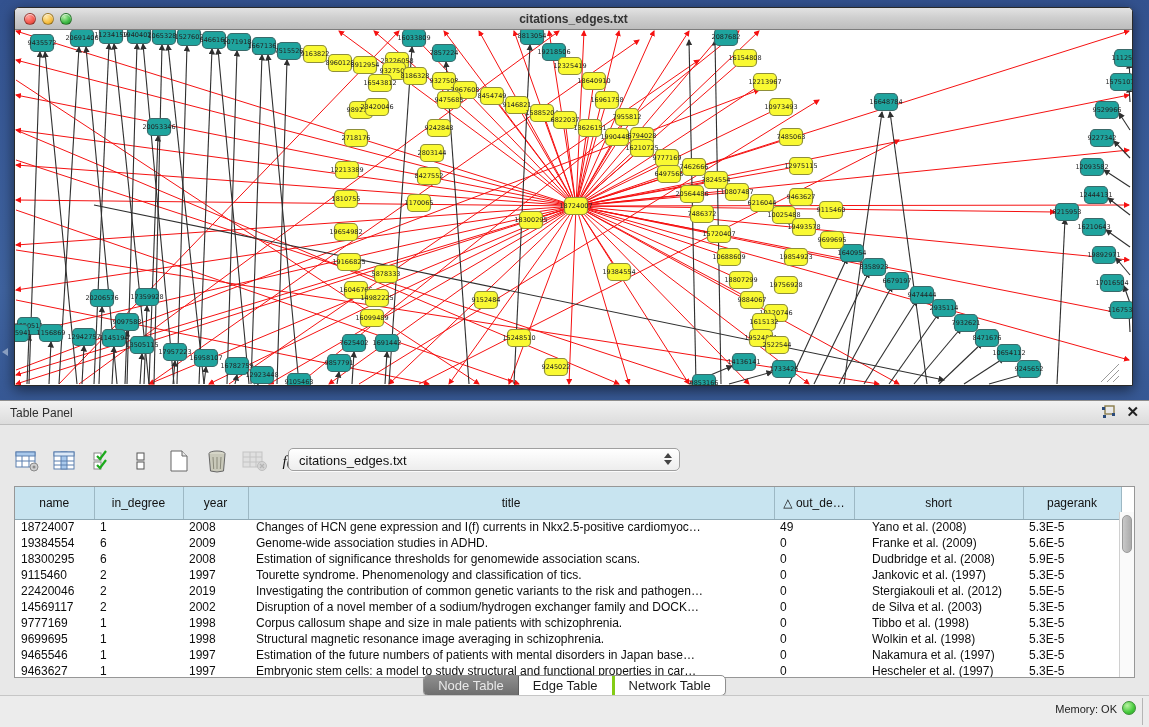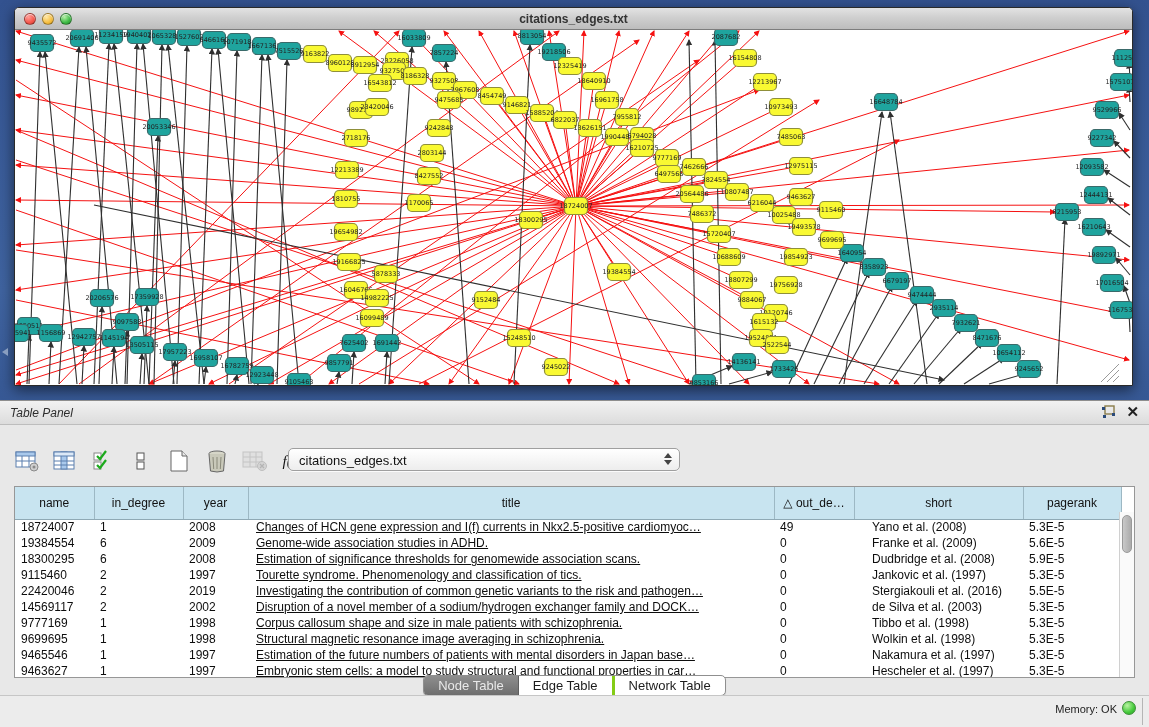--- a/index.html
+++ b/index.html
@@ -32,21 +32,21 @@
 
   
   .divider-handle { position:absolute; left:570px; top:401px; width:11px; height:6px;
                     background:#9a9a9a; border-radius:2px; border:1px solid #777; }
 
   
   .table-panel { position:absolute; left:0; top:400px; width:1149px; height:327px;
                  background:#e8e8e8; border-top:1px solid #8e8e8e; }
   .tp-header { position:relative; height:24px;
                background:linear-gradient(180deg,#f2f2f2,#dcdcdc); border-bottom:1px solid #bdbdbd; }
-  .tp-title { position:absolute; left:10px; top:5px; font-size:12px; color:#2e2e2e;font-style:italic; }
+  .tp-title { position:absolute; left:10px; top:5px; font-size:12px; color:#2e2e2e; }
   .tp-header-icons { position:absolute; right:10px; top:3px; display:flex; gap:10px; align-items:center; }
   .float-icon svg { display:block; }
   .close-icon { font-size:15px; font-weight:bold; color:#222; line-height:16px; cursor:default; }
 
   .tp-toolbar { position:absolute; left:14px; top:44px; height:32px; display:flex; align-items:center; gap:12px; }
   .tbtn { width:26px; height:26px; display:flex; align-items:center; justify-content:center; }
   .tbtn svg { display:block; }
   .fx-label { font-size:15px; font-style:italic; font-family:"Liberation Serif", serif; color:#111; }
 
   .net-select { position:absolute; left:288px; top:47px; width:392px; height:23px;
@@ -59,21 +59,21 @@
   .stepper .dn { border-top:5px solid #444; }
 
   .grid-wrap { position:absolute; left:14px; top:85px; width:1121px; height:192px;
                background:#fff; border:1px solid #979797; overflow:hidden; }
   table.grid { border-collapse:collapse; table-layout:fixed; width:1106px; font-size:12px; }
   table.grid th { height:32px; background:#c8e4f0; border-right:1px solid #9db8c4;
                   border-bottom:1px solid #8fa9b5; font-weight:normal; color:#111; text-align:center;
                   overflow:hidden; white-space:nowrap; }
   table.grid td { height:16px; padding:0 0 0 6px; color:#0d0d0d; white-space:nowrap; overflow:hidden;
                   text-overflow:ellipsis; }
-  table.grid td.c-title { padding-left:8px;text-decoration:underline; }
+  table.grid td.c-title { padding-left:8px; }
   table.grid td.c-short { padding-left:18px; }
   .vscroll { position:absolute; right:0; top:25px; bottom:0; width:15px; background:#fafafa;
              border-left:1px solid #d0d0d0; }
   .vscroll .thumb { position:absolute; left:2px; top:3px; width:10px; height:38px;
                     background:linear-gradient(90deg,#c9c9c9,#ababab); border-radius:5px; border:1px solid #999; }
 
   .tab-bar { position:absolute; left:0; right:0; top:274px; display:flex; justify-content:center; }
   .seg { display:flex; border:1px solid #8f8f8f; border-radius:5px; overflow:hidden;
          background:#fff; box-shadow:0 1px 1px rgba(0,0,0,.15); height:21px;text-align:right; }
   .seg .tab { padding:2px 14px; font-size:13px; color:#1c1c1c; display:flex; align-items:center;
@@ -941,21 +941,21 @@
               <td class="c-outdeg">0</td>
               <td class="c-short">Jankovic et al. (1997)</td>
               <td class="c-pagerank">5.3E-5</td>
             </tr>
             <tr>
               <td class="c-name">22420046</td>
               <td class="c-indeg">2</td>
               <td class="c-year">2019</td>
               <td class="c-title">Investigating the contribution of common genetic variants to the risk and pathogen…</td>
               <td class="c-outdeg">0</td>
-              <td class="c-short">Stergiakouli et al. (2016)</td>
+              <td class="c-short">Stergiakouli et al. (2012)</td>
               <td class="c-pagerank">5.5E-5</td>
             </tr>
             <tr>
               <td class="c-name">14569117</td>
               <td class="c-indeg">2</td>
               <td class="c-year">2002</td>
               <td class="c-title">Disruption of a novel member of a sodium/hydrogen exchanger family and DOCK…</td>
               <td class="c-outdeg">0</td>
               <td class="c-short">de Silva et al. (2003)</td>
               <td class="c-pagerank">5.3E-5</td>

